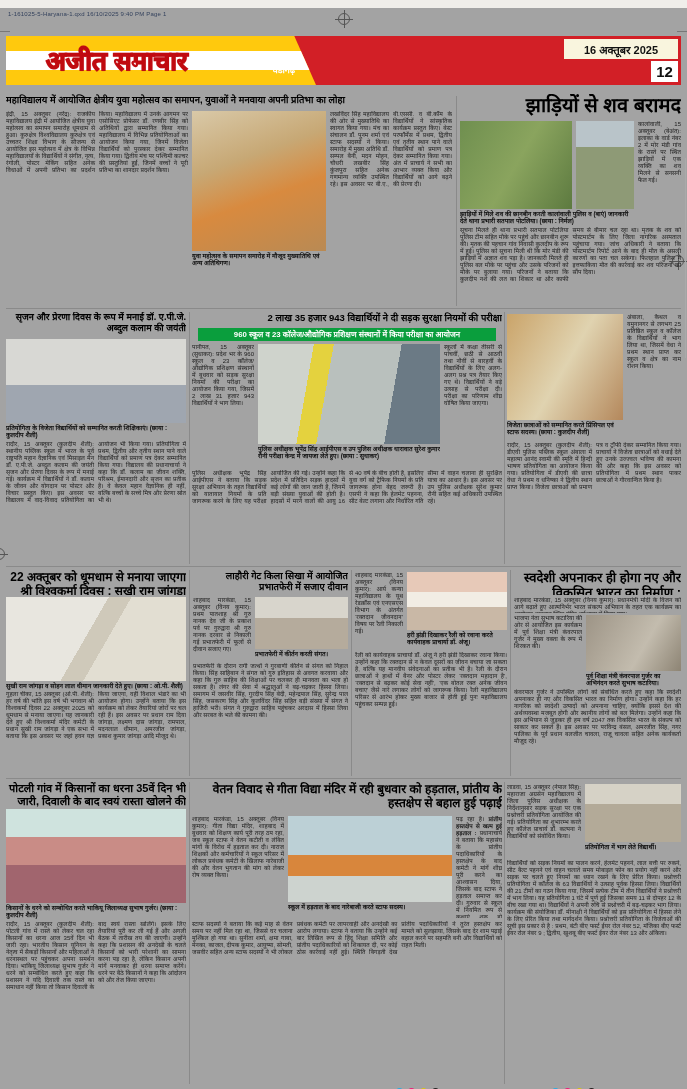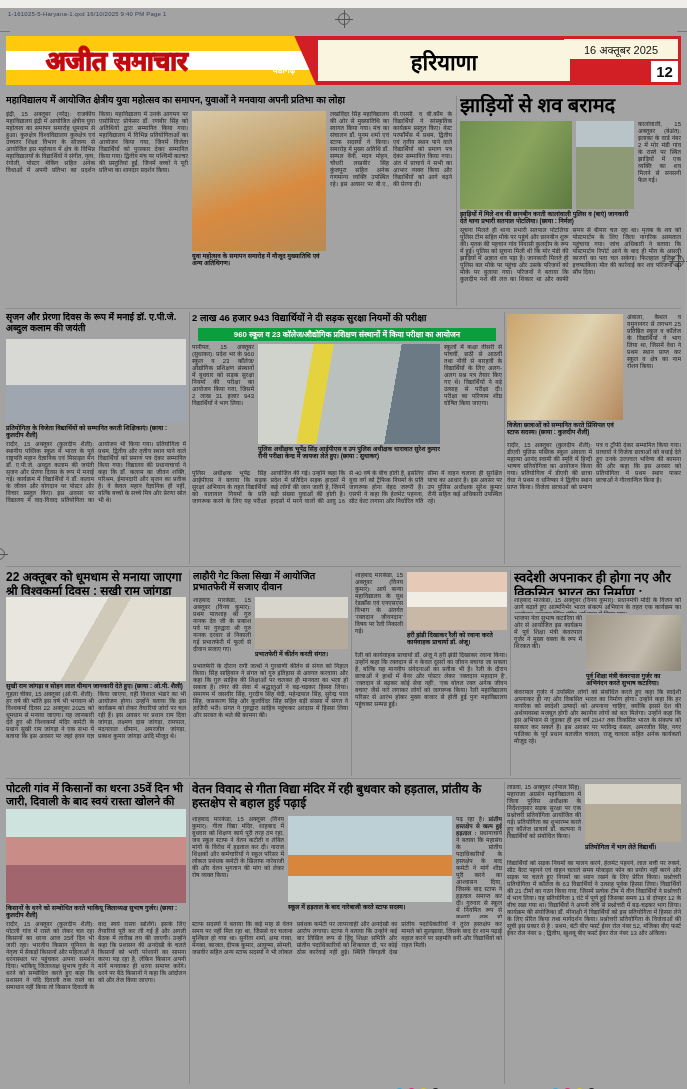--- a/index.html
+++ b/index.html
@@ -22,27 +22,27 @@
   .mh-yellow { position:absolute; left:0; top:0; height:100%; width:310px; background:#ffc90d;
                clip-path:polygon(0 0,93% 0,100% 100%,0 100%); }
   .mh-stripe { position:absolute; left:0; top:15px; width:100%; height:19px; background:#fff; }
   .mh-title { position:absolute; left:40px; top:6px; font-size:26px; font-weight:bold; color:#fff;
               -webkit-text-stroke:1.3px #c00a10; text-shadow:0 0 1px #c00a10; white-space:nowrap; }
   .mh-edition { position:absolute; left:266px; top:27px; color:#fff; font-size:9px; font-weight:bold; }
   .mh-center { position:absolute; left:312px; top:4px; width:252px; height:41px; background:#f9f5de;
                display:flex; align-items:center; justify-content:center;
                font-size:22px; font-weight:bold; color:#000; }
   .mh-date { position:absolute; right:3px; top:3px; width:114px; height:20px; background:#f9f5de;
-             display:flex; align-items:center; justify-content:center; font-weight:normal; font-size:11px; }
+             display:flex; align-items:center; justify-content:center; font-weight:bold; font-size:11px; }
   .mh-page { position:absolute; right:3px; bottom:3px; width:27px; height:21px; background:#fff;
              display:flex; align-items:center; justify-content:center; font-weight:bold; font-size:15px; }
 
   
   .art { position:absolute; overflow:hidden; }
-  .hl { font-weight:bold; color:#000; text-align:left; line-height:1.18; overflow:hidden; }
+  .hl { font-weight:bold; color:#000; text-align:right; line-height:1.18; overflow:hidden; }
   .body { font-size:6px; line-height:7px; text-align:justify; color:#1c1c1c; overflow:hidden; }
   .cols2 { column-count:2; column-gap:4px; }
   .cols3 { column-count:3; column-gap:4px; }
   .cols4 { column-count:4; column-gap:4px; }
   .row { display:flex; gap:4px; }
   .fig { flex:none; overflow:hidden; }
   .photo { width:100%; background:#b5ae9e; }
   .cap { font-size:6.3px; font-weight:bold; line-height:7.4px; margin-top:1px; text-align:left; }
   .green { background:#0a9e3d; color:#fff; font-weight:bold; font-size:7.8px; line-height:1;
            text-align:center; padding:3px 0 2px; margin:2px 6px 3px; white-space:nowrap; overflow:hidden; }
@@ -77,21 +77,20 @@
   <div class="trim" style="left:0;top:23px;width:10px;height:1px"></div>
   <div class="trim" style="right:0;top:23px;width:10px;height:1px"></div>
   <div class="trim" style="left:685px;top:150px;width:1px;height:200px;background:#aaa"></div>
 
   <header class="masthead">
     <div class="mh-yellow">
       <div class="mh-stripe"></div>
     </div>
     <div class="mh-title">अजीत समाचार</div>
     <div class="mh-edition">चंडीगढ़</div>
-    <div class="mh-center">हरियाणा</div>
     <div class="mh-date">16 अक्तूबर 2025</div>
     <div class="mh-page">12</div>
   </header>
 
   <div class="hr" style="left:6px;top:300px;width:675px"></div>
   <div class="hr" style="left:6px;top:558px;width:675px"></div>
   <div class="hr" style="left:6px;top:770px;width:675px"></div>
   <div class="vr" style="left:456px;top:88px;height:210px"></div>
   <div class="vr" style="left:189px;top:304px;height:252px"></div>
   <div class="vr" style="left:504px;top:304px;height:252px"></div>
@@ -129,21 +128,21 @@
   </article>
 
   <article class="art" style="left:6px;top:304px;width:180px;height:252px">
     <h1 class="hl" style="font-size:9.2px;height:25px">सृजन और प्रेरणा दिवस के रूप में मनाई डॉ. ए.पी.जे. अब्दुल कलाम की जयंती</h1>
     <div class="photo p-a3" style="height:84px;margin-top:2px"></div>
     <div class="cap">प्रतियोगिता के विजेता विद्यार्थियों को सम्मानित करती शिक्षिकाएं। (छाया : कुलदीप शैली)</div>
     <div class="body cols2" style="height:118px;margin-top:2px">रादौर, 15 अक्तूबर (कुलदीप शैली): स्थानीय पब्लिक स्कूल में भारत के पूर्व राष्ट्रपति महान वैज्ञानिक एवं मिसाइल मैन डॉ. ए.पी.जे. अब्दुल कलाम की जयंती सृजन और प्रेरणा दिवस के रूप में मनाई गई। कार्यक्रम में विद्यार्थियों ने डॉ. कलाम के जीवन और योगदान पर पोस्टर और विचार प्रस्तुत किए। इस अवसर पर विद्यालय में वाद-विवाद प्रतियोगिता का आयोजन भी किया गया। प्रतियोगिता में प्रथम, द्वितीय और तृतीय स्थान पाने वाले विद्यार्थियों को प्रमाण पत्र देकर सम्मानित किया गया। विद्यालय की प्रधानाचार्या ने कहा कि डॉ. कलाम का जीवन शक्ति, परिश्रम, ईमानदारी और सृजन का प्रतीक है। वे केवल महान वैज्ञानिक ही नहीं, बल्कि बच्चों के सच्चे मित्र और प्रेरणा स्रोत भी थे।</div>
   </article>
 
   <article class="art" style="left:192px;top:304px;width:310px;height:252px">
-    <h1 class="hl" style="font-size:9.5px;white-space:nowrap;height:14px">2 लाख 46 हजार 943 विद्यार्थियों ने दी सड़क सुरक्षा नियमों की परीक्षा</h1>
+    <h1 class="hl" style="font-size:9.5px;white-space:nowrap;height:14px">2 लाख 35 हजार 943 विद्यार्थियों ने दी सड़क सुरक्षा नियमों की परीक्षा</h1>
     <div class="green">960 स्कूल व 23 कॉलेज/औद्योगिक प्रशिक्षण संस्थानों में किया परीक्षा का आयोजन</div>
     <div class="row" style="height:124px">
       <div class="body" style="width:62px">पानीपत, 15 अक्तूबर (सुधाकर): प्रदेश भर के 960 स्कूल व 23 कॉलेज/औद्योगिक प्रशिक्षण संस्थानों में बुधवार को सड़क सुरक्षा नियमों की परीक्षा का आयोजन किया गया, जिसमें 2 लाख 31 हजार 943 विद्यार्थियों ने भाग लिया।</div>
       <figure class="fig" style="width:182px">
         <div class="photo p-a4" style="height:100px"></div>
         <figcaption class="cap">पुलिस अधीक्षक भूपेंद्र सिंह आईपीएस व उप पुलिस अधीक्षक धारावात सुरेश कुमार रौनी परीक्षा केन्द्र में जायजा लेते हुए। (छाया : सुधाकर)</figcaption>
       </figure>
       <div class="body" style="flex:1">स्कूलों में कक्षा तीसरी से पांचवीं, छठी से आठवीं तथा नौवीं से बारहवीं के विद्यार्थियों के लिए अलग-अलग प्रश्न पत्र तैयार किए गए थे। विद्यार्थियों ने बड़े उत्साह से परीक्षा दी। परीक्षा का परिणाम शीघ्र घोषित किया जाएगा।</div>
     </div>
     <div class="body cols4" style="height:92px;margin-top:2px">पुलिस अधीक्षक भूपेंद्र सिंह आईपीएस ने बताया कि सड़क सुरक्षा अभियान के तहत विद्यार्थियों को यातायात नियमों के प्रति जागरूक करने के लिए यह परीक्षा आयोजित की गई। उन्होंने कहा कि प्रदेश में प्रतिदिन सड़क हादसों में कई लोगों की जान जाती है, जिनमें बड़ी संख्या युवाओं की होती है। हादसों में मरने वालों की आयु 16 से 40 वर्ष के बीच होती है, इसलिए युवा वर्ग को ट्रैफिक नियमों के प्रति जागरूक होना बेहद जरूरी है। एसपी ने कहा कि हेलमेट पहनना, सीट बेल्ट लगाना और निर्धारित गति सीमा में वाहन चलाना ही सुरक्षित यात्रा का आधार है। इस अवसर पर उप पुलिस अधीक्षक सुरेश कुमार रौनी सहित कई अधिकारी उपस्थित रहे।</div>

